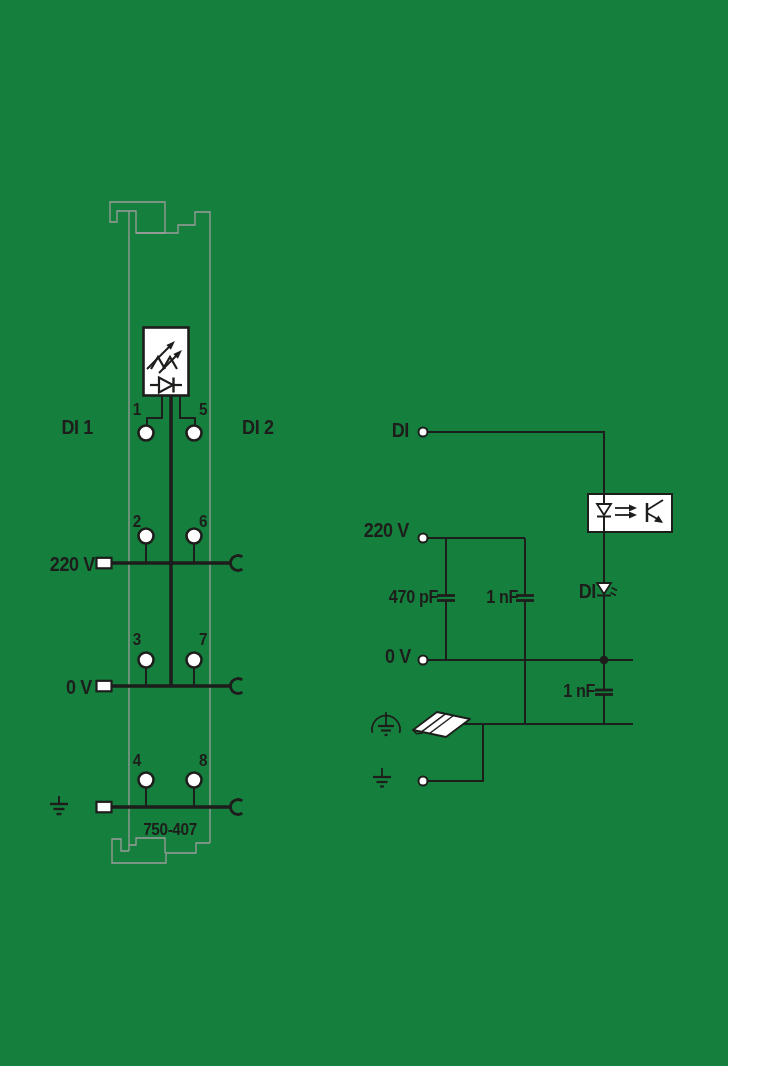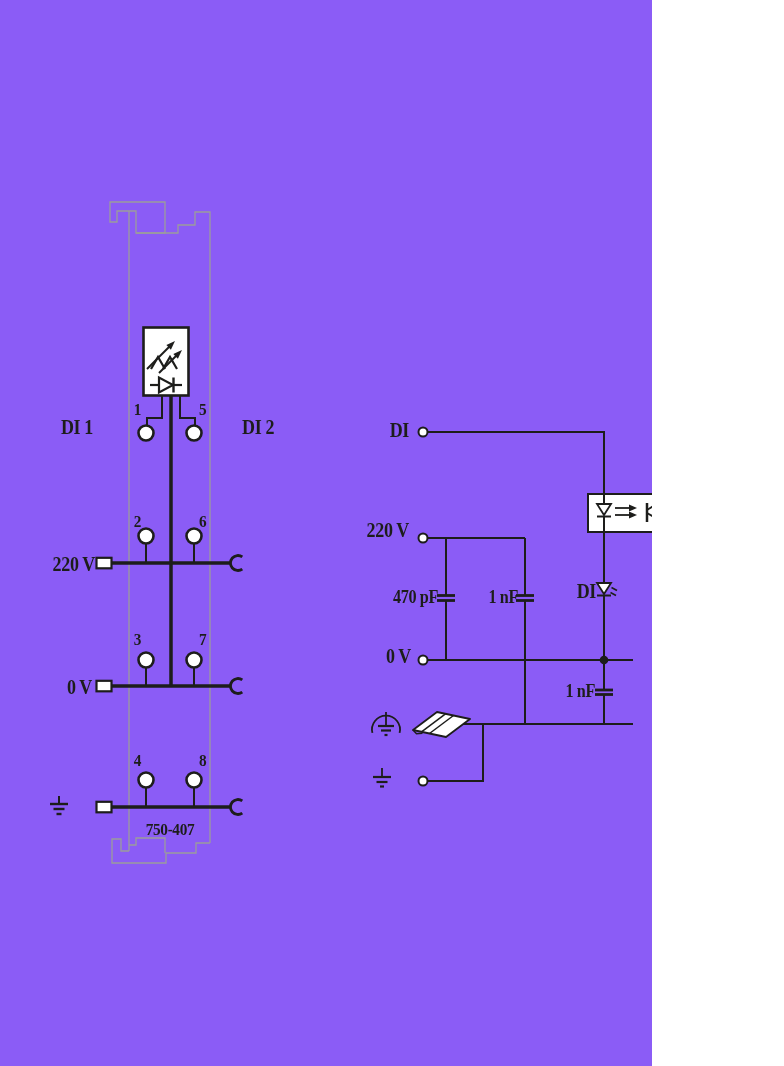--- a/index.html
+++ b/index.html
@@ -1,17 +1,17 @@
 <!DOCTYPE html>
 <html><head>
 <meta charset="utf-8">
 <style>
   html,body{margin:0;padding:0;background:#ffffff;}
-  .stage{position:relative;width:652px;height:1066px;background:#8b5cf6;overflow:hidden;
-         font-family:Liberation Serif, serif;}
+  .stage{position:relative;width:728px;height:1066px;background:#15803d;overflow:hidden;
+         font-family:Liberation Sans, sans-serif;}
   .stage svg{position:absolute;left:0;top:0;}
   .lbl{position:absolute;font-weight:bold;color:#1d1d1b;white-space:nowrap;
        letter-spacing:-0.4px;line-height:1.15;}
   .f20{font-size:20px;}
   .f18{font-size:18px;}
   .f17{font-size:17px;}
   .anchor-r{text-align:right;transform:scaleX(0.9);transform-origin:100% 50%;}
   .anchor-l{text-align:left;transform:scaleX(0.9);transform-origin:0 50%;}
   .anchor-c{text-align:center;transform:scaleX(0.9);transform-origin:50% 50%;}
 </style>

